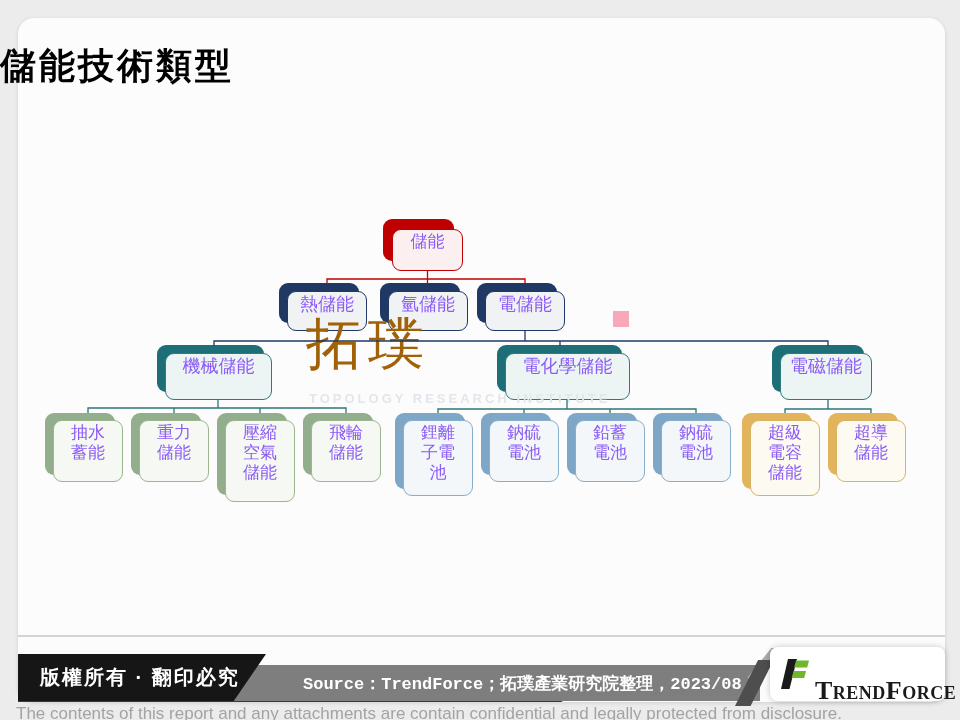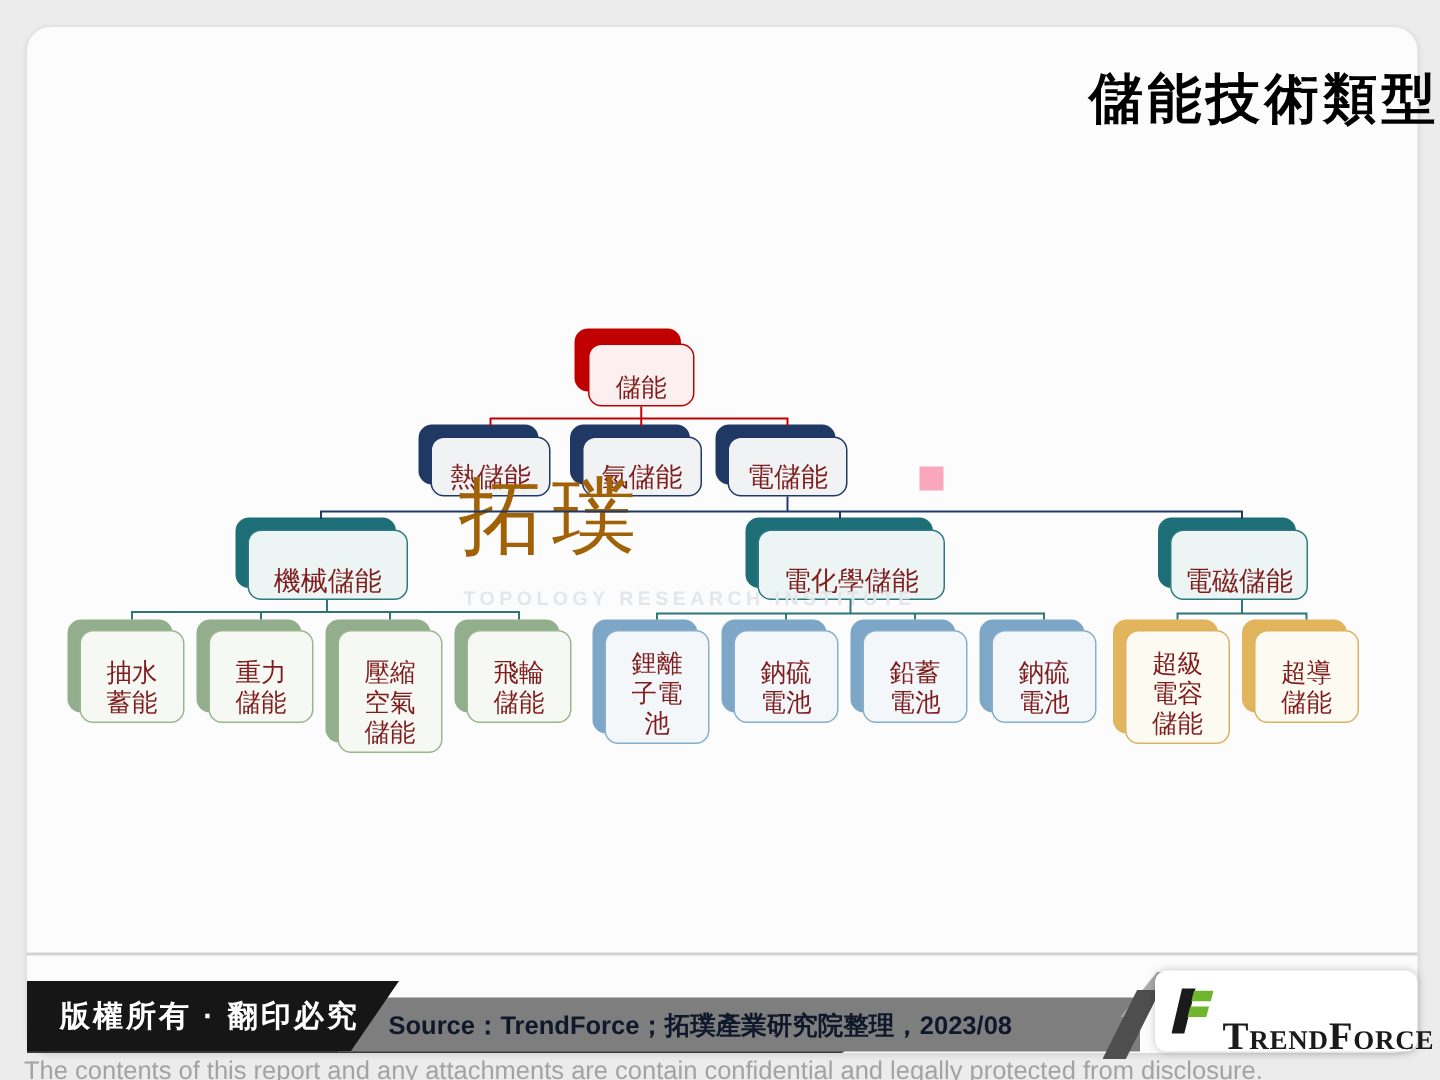--- a/index.html
+++ b/index.html
@@ -8,21 +8,21 @@
     background:#ECECEC;
     font-family:"Liberation Sans","DejaVu Sans",sans-serif;
   }
   .panel{
     position:absolute;left:18px;top:18px;width:927px;height:684px;
     background:#FCFCFC;border-radius:16px;
     box-shadow:0 1px 4px rgba(0,0,0,.12);
     z-index:0;
   }
   .title{
-    position:absolute;left:0;top:42px;width:960px;text-align:right;
+    position:absolute;left:0;top:42px;width:960px;text-align:left;
     font-family:"Liberation Serif","DejaVu Serif",serif;
     font-size:36px;font-weight:bold;color:#000;letter-spacing:3px;
     z-index:1;
   }
   
   .wm-cjk{
     position:absolute;left:306px;top:316px;z-index:4;
     font-size:56px;line-height:1;font-weight:normal;color:#a16207;
     letter-spacing:6px;pointer-events:none;
   }
@@ -32,22 +32,22 @@
     pointer-events:none;white-space:nowrap;
   }
   
   .node{position:absolute;z-index:3;}
   .node .shadow{
     position:absolute;inset:0;border-radius:9px;
     transform:translate(-8px,-8px);
   }
   .node .nbox{
     position:absolute;inset:0;border-radius:9px;
-    border:1.4px solid;display:flex;align-items:flex-end;justify-content:center;
-    text-align:center;color:#7f1d1d;word-break:break-all;
+    border:1.4px solid;display:flex;align-items:flex-start;justify-content:center;
+    text-align:center;color:#8b5cf6;word-break:break-all;
   }
   .g-root .shadow{background:#C00000;transform:translate(-9px,-10px);}
   .g-root .nbox{border-color:#C00000;background:#FBEFEF;font-size:17px;}
   .g-navy .shadow{background:#1F3864;}
   .g-navy .nbox{border-color:#1F3864;background:#F1F2F4;font-size:18px;}
   .g-teal .shadow{background:#1E6E78;}
   .g-teal .nbox{border-color:#2E7A82;background:#EDF4F4;font-size:18px;}
   .g-sage .shadow{background:#93AE8C;transform:translate(-8px,-7px);}
   .g-sage .nbox{border-color:#9DB58F;background:#F6F8F3;font-size:17px;line-height:20px;padding:2px 12px;}
   .g-steel .shadow{background:#7EA6C6;transform:translate(-8px,-7px);}
@@ -66,21 +66,21 @@
   
   .footer-strip-dark{
     position:absolute;left:18px;top:697px;width:545px;height:5px;
     background:#3A3A3A;border-radius:0 3px 3px 0;z-index:9;
   }
   .source-bar{
     position:absolute;left:225px;top:665px;width:535px;height:36px;
     background:#7E7E7E;z-index:10;display:flex;align-items:center;
   }
   .source-bar .txt{
-    margin-left:34px;color:#0f172a;font-size:17px;font-weight:600;white-space:nowrap;
+    margin-left:78px;color:#ffffff;font-size:17px;font-weight:600;white-space:nowrap;font-family:Liberation Mono, monospace;
   }
   .copyright-bar{
     position:absolute;left:18px;top:654px;width:248px;height:47px;
     background:#161616;z-index:11;display:flex;align-items:center;
     clip-path:polygon(0 0,100% 0,87% 100%,0 100%);
   }
   .copyright-bar .txt{
     margin-left:22px;color:#FFF;font-size:20px;font-weight:bold;letter-spacing:2px;white-space:nowrap;
   }
   .stripe-light{

